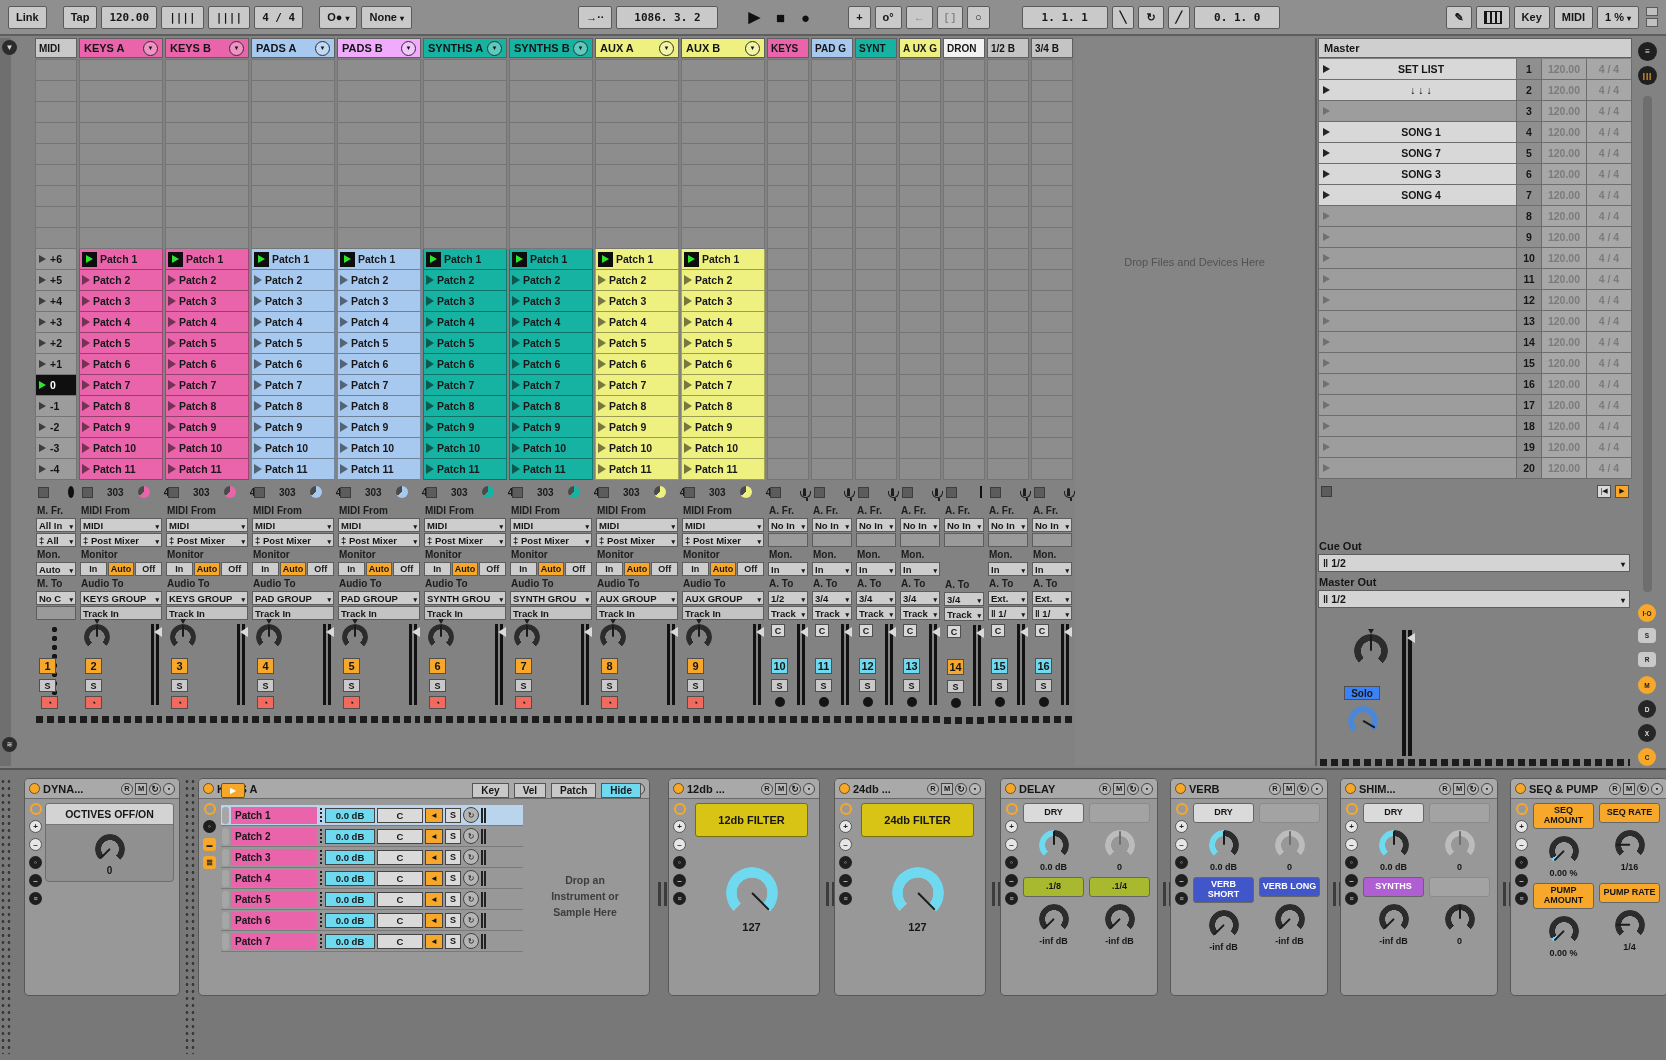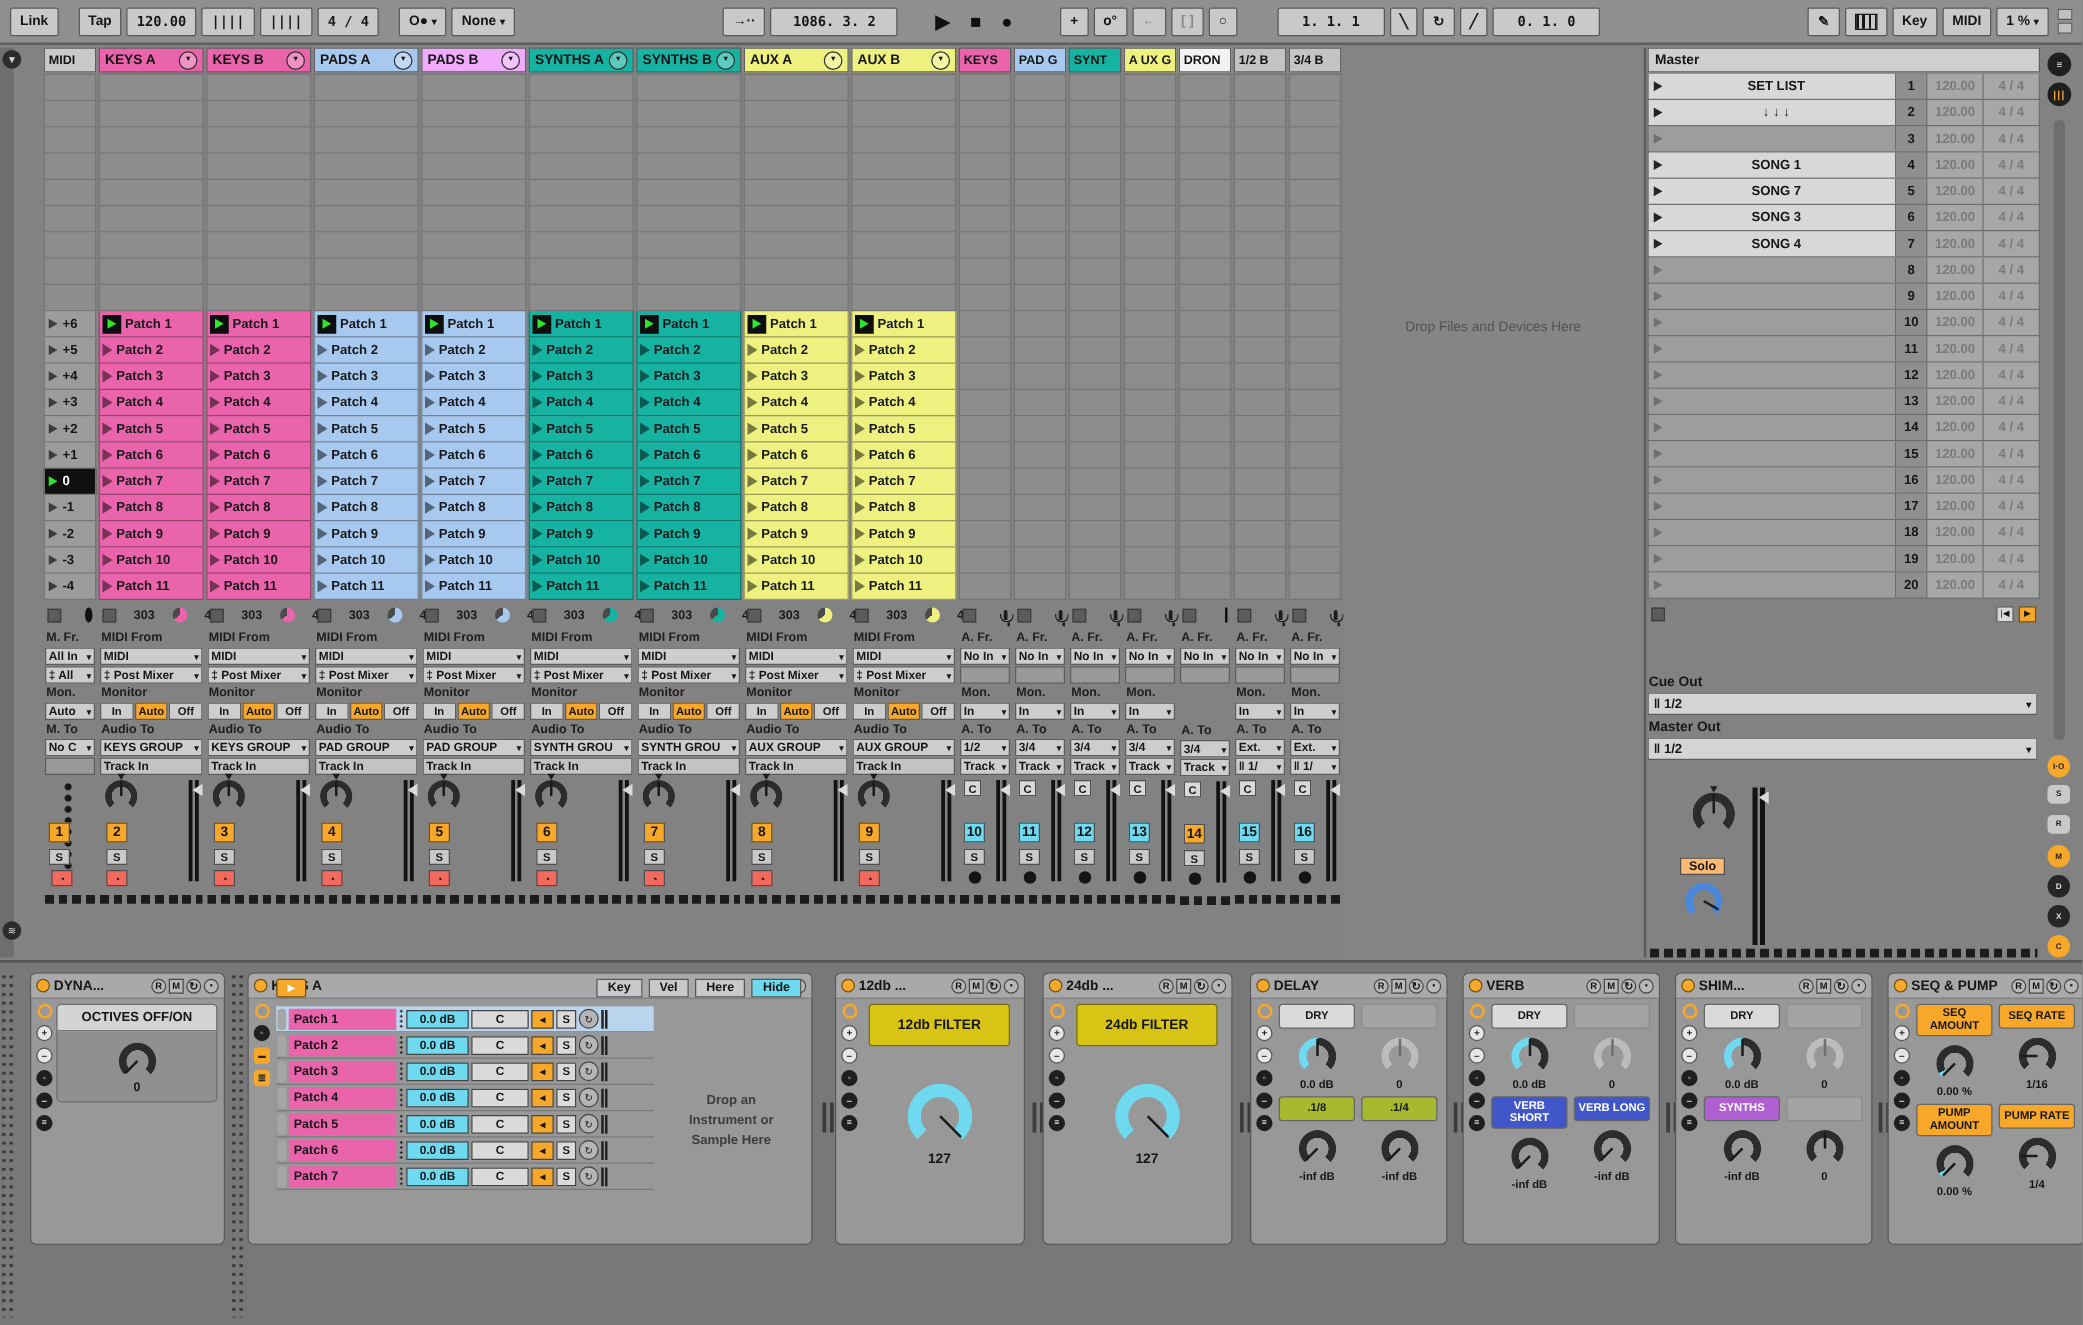--- a/index.html
+++ b/index.html
@@ -110,21 +110,21 @@
   .sc-tempo{border-right:1px solid #6d6d6d}
   .mstop{height:18px;margin-top:3px;display:flex;align-items:center;gap:4px;padding:0 3px}
   .mbtn{width:14px;height:13px;border:1px solid #4f4f4f;background:#d9d9d9;font-size:7px;display:flex;align-items:center;justify-content:center;box-sizing:border-box}
   .mbtn.orange{background:#f7a82a}
   .mbtn.b1::before{content:'|◀'}
   .mbtn.b2::before{content:'▶'}
   .cueblk{position:absolute;left:0;right:2px;top:498px}
   .moutlbl{font-size:11px;font-weight:bold;margin:4px 0 2px 1px}
   .mout{height:16px;background:#d4d4d4;border:1px solid #5d5d5d;display:flex;align-items:center;justify-content:space-between;padding:0 4px;font-size:10.5px;font-weight:bold}
   .mmix{position:absolute;left:0;right:0;top:592px;height:130px}
-  .solobox{position:absolute;left:26px;top:56px;width:36px;height:14px;background:#fdba74;border:1px solid #4f4f4f;font-size:10px;font-weight:bold;display:flex;align-items:center;justify-content:center;box-sizing:border-box}
+  .solobox{position:absolute;left:26px;top:56px;width:36px;height:14px;background:#3b82f6;border:1px solid #4f4f4f;font-size:10px;font-weight:bold;display:flex;align-items:center;justify-content:center;box-sizing:border-box}
   .mmeter{position:absolute;left:84px;top:0;bottom:4px;display:flex;gap:2px}
   .mmeter b{width:4px;background:#121212}
   .mdash{position:absolute;left:2px;right:2px;bottom:0;height:7px;background:repeating-linear-gradient(90deg,#1c1c1c 0 7px,transparent 7px 11px)}
   
   .rrail{position:absolute;left:1636px;top:0;width:30px;height:100%}
   .rcirc{position:absolute;left:2px;width:19px;height:19px;border-radius:50%;background:#1f1f1f;color:#e8e8e8;display:flex;align-items:center;justify-content:center;font-size:8px;font-weight:bold}
   .rcirc.orangetxt{color:#f7a82a;letter-spacing:1px}
   .rscroll{position:absolute;left:7px;top:58px;width:9px;height:496px;background:#6e6e6e;border-radius:4px}
   .rtog{position:absolute;left:2px;width:18px;height:18px;border-radius:50%;display:flex;align-items:center;justify-content:center;font-size:6.5px;font-weight:bold}
   .rtog.orange{background:#f7a82a;color:#1d1d1d}
@@ -1943,21 +1943,21 @@
           <span class="ric power"></span>
           <span class="ric dark dk1"></span>
           <span class="ric orangebox ob1"></span>
           <span class="ric orangebox ob2"></span>
         </div>
         <div class="rackbar">
           <span class="mapbtn">▶</span>
           <span class="racktabs">
             <span class="rtab">Key</span>
             <span class="rtab">Vel</span>
-            <span class="rtab">Here</span>
+            <span class="rtab">Patch</span>
             <span class="rtab active">Hide</span>
           </span>
         </div>
         <div class="chains">
           <div class="chain sel">
             <span class="cnub"></span>
             <span class="cname" style="background: rgb(234, 100, 171);">Patch 1</span>
             <span class="cdots"></span>
             <span class="cvol">0.0 dB</span>
             <span class="cpan">C</span>

